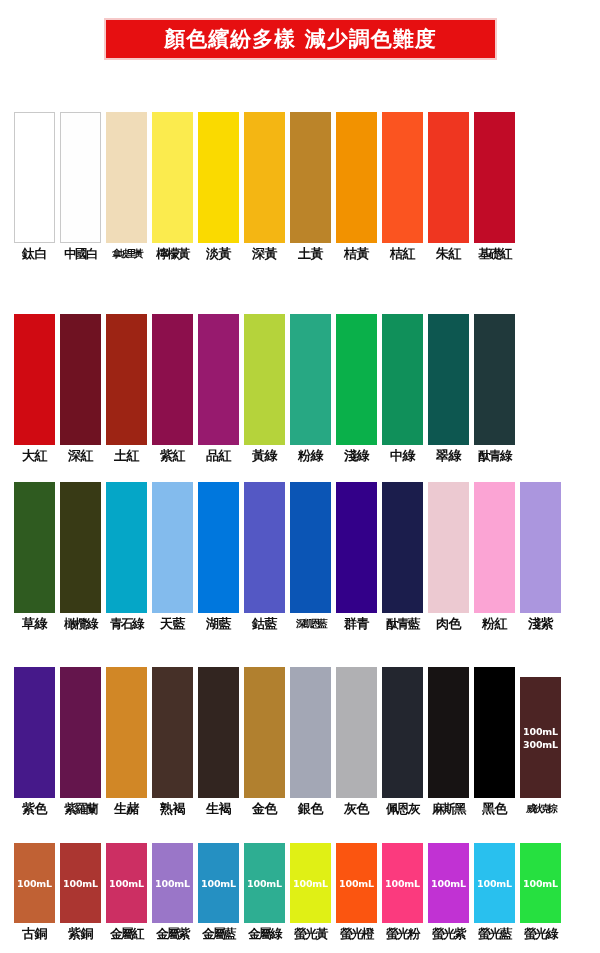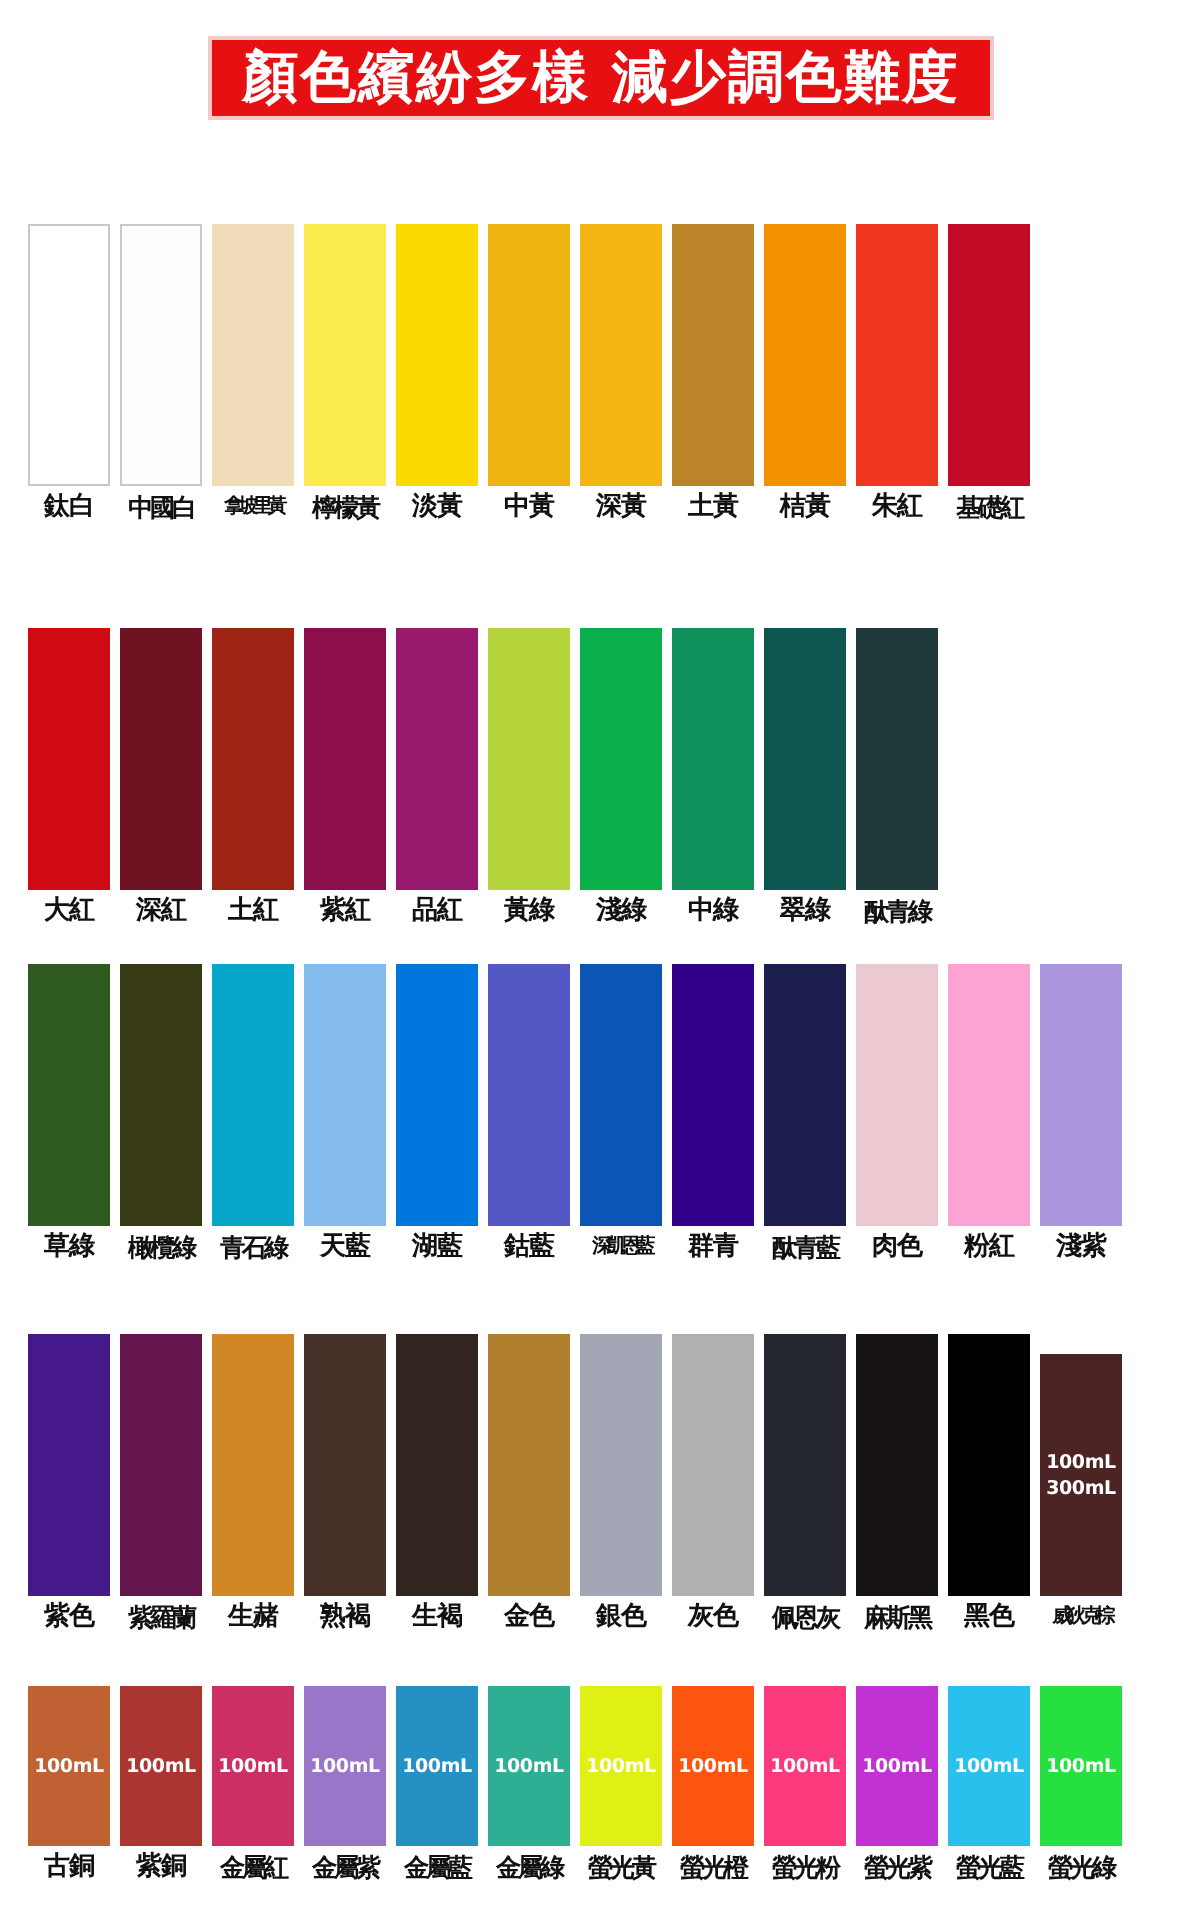--- a/index.html
+++ b/index.html
@@ -24,21 +24,21 @@
     height: 42px;
     background: #e60f11;
     border: 2px solid #f6c9c9;
     box-sizing: border-box;
     display: flex;
     align-items: center;
     justify-content: center;
   }
   #title-text {
     color: #ffffff;
-    font-size: 28px;
+    font-size: 21px;
     font-weight: bold;
     letter-spacing: 1px;
     white-space: nowrap;
     line-height: 1;
   }
 
   
   .color-row {
     position: absolute;
     left: 0;
@@ -133,36 +133,36 @@
     </div>
     <div class="swatch-cell">
       <div class="swatch" style="background: rgb(251, 235, 78);"></div>
       <div class="swatch-label label-3">檸檬黃</div>
     </div>
     <div class="swatch-cell">
       <div class="swatch" style="background: rgb(250, 218, 0);"></div>
       <div class="swatch-label">淡黃</div>
     </div>
     <div class="swatch-cell">
-      <div class="swatch" style="background: rgb(238, 179, 16);"></div>
-      <div class="swatch-label">中黃</div>
-    </div>
-    <div class="swatch-cell">
       <div class="swatch" style="background: rgb(244, 182, 19);"></div>
       <div class="swatch-label">深黃</div>
     </div>
     <div class="swatch-cell">
       <div class="swatch" style="background: rgb(187, 132, 41);"></div>
       <div class="swatch-label">土黃</div>
     </div>
     <div class="swatch-cell">
       <div class="swatch" style="background: rgb(242, 146, 0);"></div>
       <div class="swatch-label">桔黃</div>
     </div>
     <div class="swatch-cell">
+      <div class="swatch" style="background: rgb(251, 84, 32);"></div>
+      <div class="swatch-label">桔紅</div>
+    </div>
+    <div class="swatch-cell">
       <div class="swatch" style="background: rgb(239, 54, 32);"></div>
       <div class="swatch-label">朱紅</div>
     </div>
     <div class="swatch-cell">
       <div class="swatch" style="background: rgb(193, 11, 39);"></div>
       <div class="swatch-label label-3">基礎紅</div>
     </div>
   </div>
 <div class="color-row row-tall" id="row-1">
     <div class="swatch-cell">
@@ -183,20 +183,24 @@
     </div>
     <div class="swatch-cell">
       <div class="swatch" style="background: rgb(151, 26, 110);"></div>
       <div class="swatch-label">品紅</div>
     </div>
     <div class="swatch-cell">
       <div class="swatch" style="background: rgb(181, 211, 59);"></div>
       <div class="swatch-label">黃綠</div>
     </div>
     <div class="swatch-cell">
+      <div class="swatch" style="background: rgb(39, 168, 131);"></div>
+      <div class="swatch-label">粉綠</div>
+    </div>
+    <div class="swatch-cell">
       <div class="swatch" style="background: rgb(10, 176, 74);"></div>
       <div class="swatch-label">淺綠</div>
     </div>
     <div class="swatch-cell">
       <div class="swatch" style="background: rgb(16, 144, 90);"></div>
       <div class="swatch-label">中綠</div>
     </div>
     <div class="swatch-cell">
       <div class="swatch" style="background: rgb(13, 87, 80);"></div>
       <div class="swatch-label">翠綠</div>

